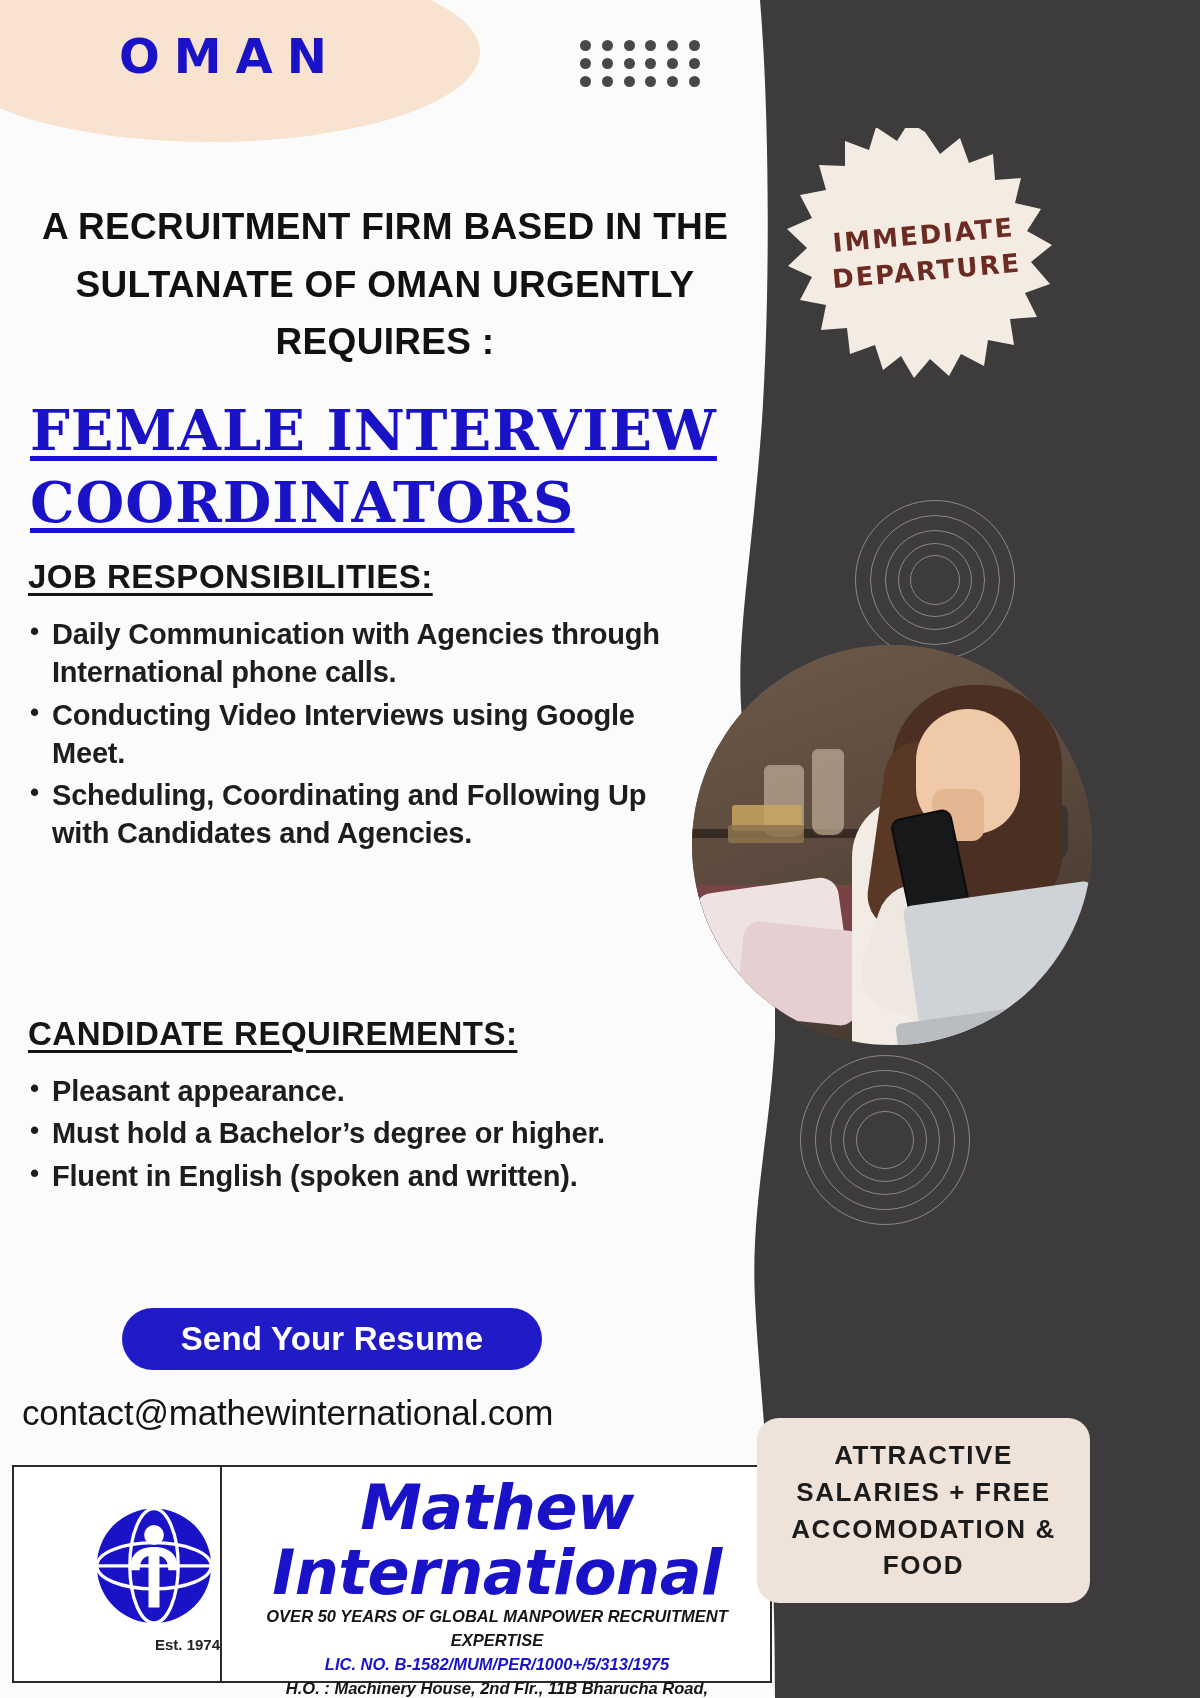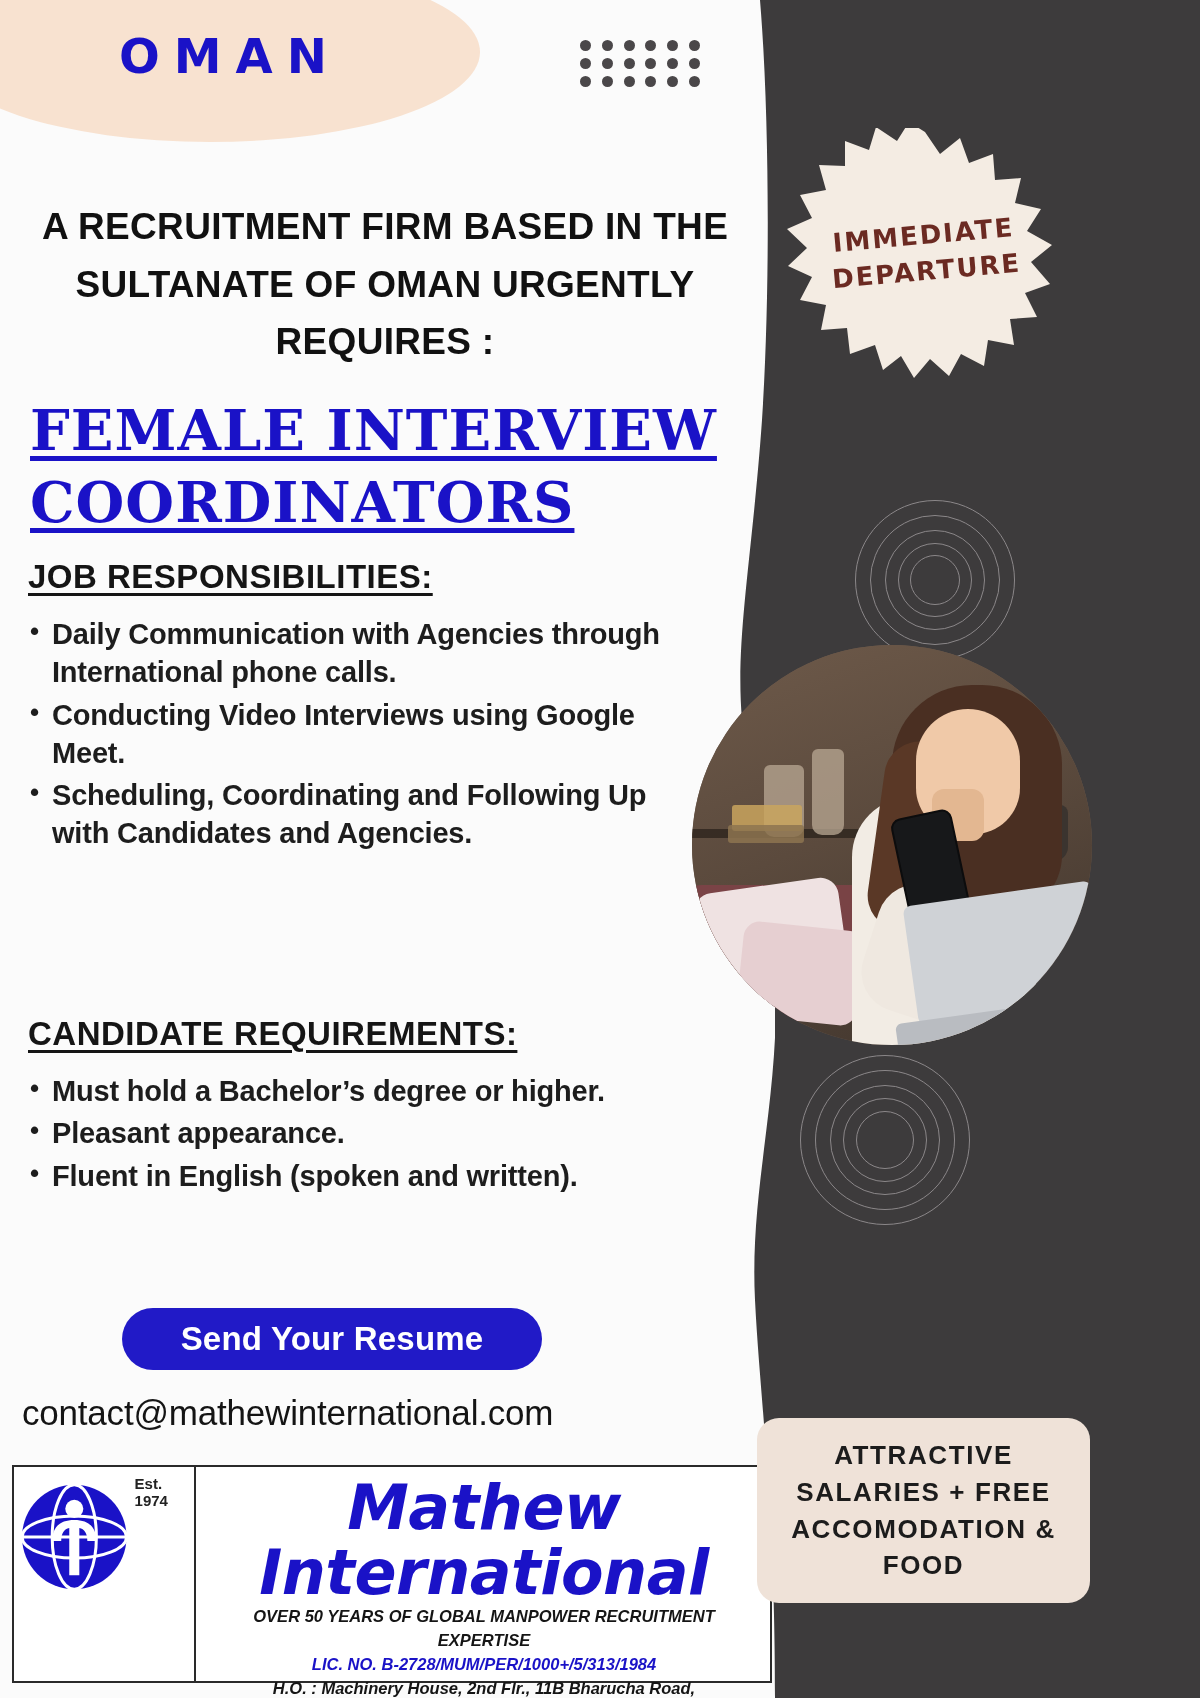--- a/index.html
+++ b/index.html
@@ -168,25 +168,25 @@
   
   .footer-box {
     position: absolute;
     left: 12px; top: 1465px;
     width: 760px; height: 218px;
     background: #ffffff;
     border: 2px solid #2a2a2a;
     display: flex;
   }
   .logo-cell {
-    width: 182px;
+    width: 208px;
     border-right: 2px solid #2a2a2a;
     display: flex;
-    flex-direction: row;
-    align-items: flex-start;
+    flex-direction: column;
+    align-items: flex-end;
     justify-content: center;
     padding-top: 6px;
   }
   .logo-mark { width: 132px; height: 132px; }
   .logo-est {
     font-family: "Liberation Sans", sans-serif;
     font-size: 15px;
     font-weight: bold;
     color: #222;
     margin-top: 2px;
@@ -419,22 +419,22 @@
 
   <div class="sec-head" id="sec-resp">JOB RESPONSIBILITIES:</div>
   <ul class="bullets" id="list-resp">
     <li>Daily Communication with Agencies through International phone calls.</li>
     <li>Conducting Video Interviews using Google Meet.</li>
     <li>Scheduling, Coordinating and Following Up with Candidates and Agencies.</li>
   </ul>
 
   <div class="sec-head" id="sec-req">CANDIDATE REQUIREMENTS:</div>
   <ul class="bullets" id="list-req">
+    <li>Pleasant appearance.</li>
     <li>Must hold a Bachelor’s degree or higher.</li>
-    <li>Pleasant appearance.</li>
     <li>Fluent in English (spoken and written).</li>
   </ul>
 
   <button class="cta-btn">Send Your Resume</button>
 
   <div class="email">contact@mathewinternational.com</div>
 
   <div class="footer-box">
     <div class="logo-cell">
       <svg class="logo-mark" viewBox="0 0 120 120">
@@ -443,21 +443,21 @@
         <ellipse cx="60" cy="58" rx="22" ry="52" fill="none" stroke="#ffffff" stroke-width="3"></ellipse>
         <line x1="8" y1="58" x2="112" y2="58" stroke="#ffffff" stroke-width="3"></line>
         <circle cx="60" cy="30" r="9" fill="#ffffff"></circle>
         <path d="M60 41 C44 41 38 50 38 62 L47 62 C47 54 50 50 55 49 L55 96 L65 96 L65 49 C70 50 73 54 73 62 L82 62 C82 50 76 41 60 41 Z" fill="#ffffff"></path>
       </svg>
       <div class="logo-est">Est. 1974</div>
     </div>
     <div class="company-cell">
       <div class="company-name">Mathew International</div>
       <div class="company-line">OVER 50 YEARS OF GLOBAL MANPOWER RECRUITMENT EXPERTISE</div>
-      <div class="company-line lic">LIC. NO. B-2728/MUM/PER/1000+/5/313/1984</div>
+      <div class="company-line lic">LIC. NO. B-1582/MUM/PER/1000+/5/313/1975</div>
       <div class="company-line">H.O. : Machinery House, 2nd Flr., 11B Bharucha Road,</div>
 
     </div>
   </div>
 
   <div class="starburst">
     <svg viewBox="0 0 300 250" width="300" height="250">
       <polygon fill="#f4ece3" points="150,4 165,26 185,10 194,35 218,26 220,52 246,50 240,75 266,81 252,103 277,117 256,134 275,156 250,165 262,189 235,191 239,217 213,212 209,238 186,226 174,248 155,231 139,250 126,228 108,242 100,217 75,226 72,200 46,202 51,177 25,172 37,149 13,138 32,120 12,101 37,90 25,67 51,62 44,37 70,38 70,13 94,22 101,-1 122,13 134,-6"></polygon>
     </svg>
     <div class="label">

